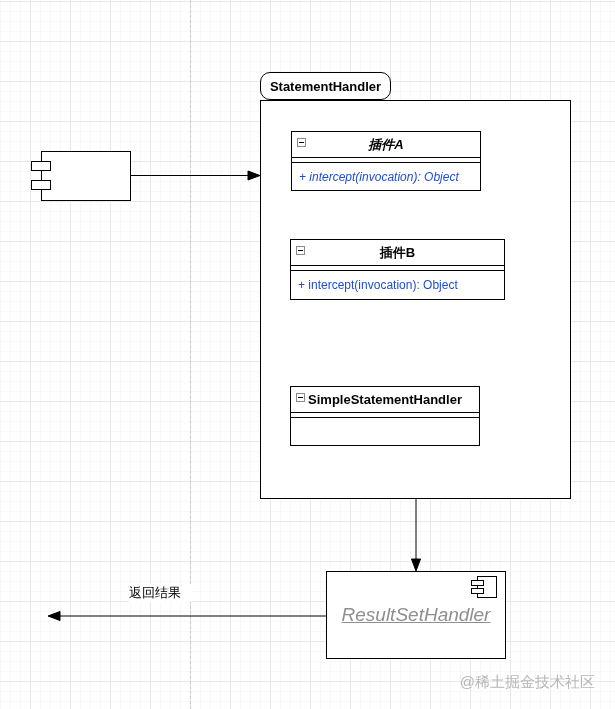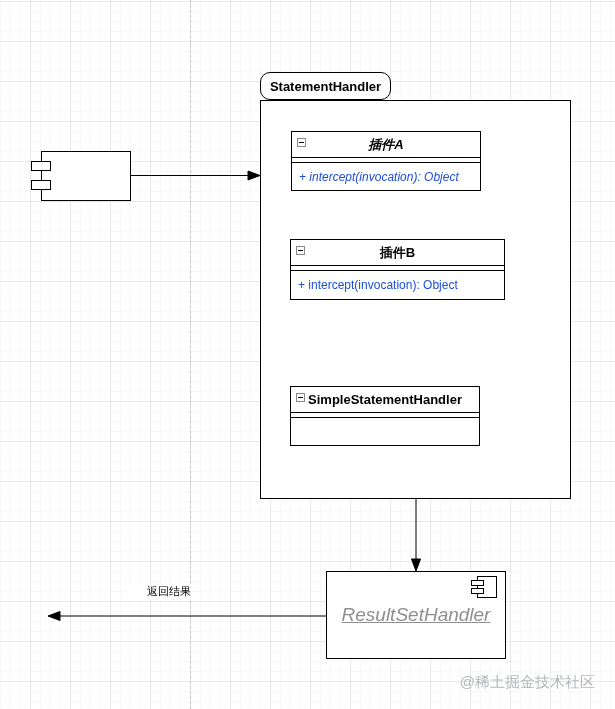--- a/index.html
+++ b/index.html
@@ -74,22 +74,22 @@
   .comp-icon .tab{
     position:absolute;width:13px;height:6px;background:#fff;
     border:1px solid #000;box-sizing:border-box;left:-7px;
   }
   .comp-icon .tab.t1{top:3px;}
   .comp-icon .tab.t2{top:11px;}
 
   .edges{position:absolute;left:0;top:0;width:615px;height:709px;pointer-events:none;}
 
   .edge-label{
-    position:absolute;left:129px;top:584px;width:62px;text-align:right;
-    font-size:11px;color:#000;background:#fff;white-space:nowrap;z-index:2;
+    position:absolute;left:129px;top:584px;width:62px;text-align:left;
+    font-size:13px;color:#000;background:#fff;white-space:nowrap;z-index:2;
   }
   .watermark{
     position:absolute;top:673px;right:20px;font-size:15px;color:#b4b7ba;
     white-space:nowrap;z-index:5;
   }
 </style>
 </head>
 <body>
 
 <div class="canvas">

